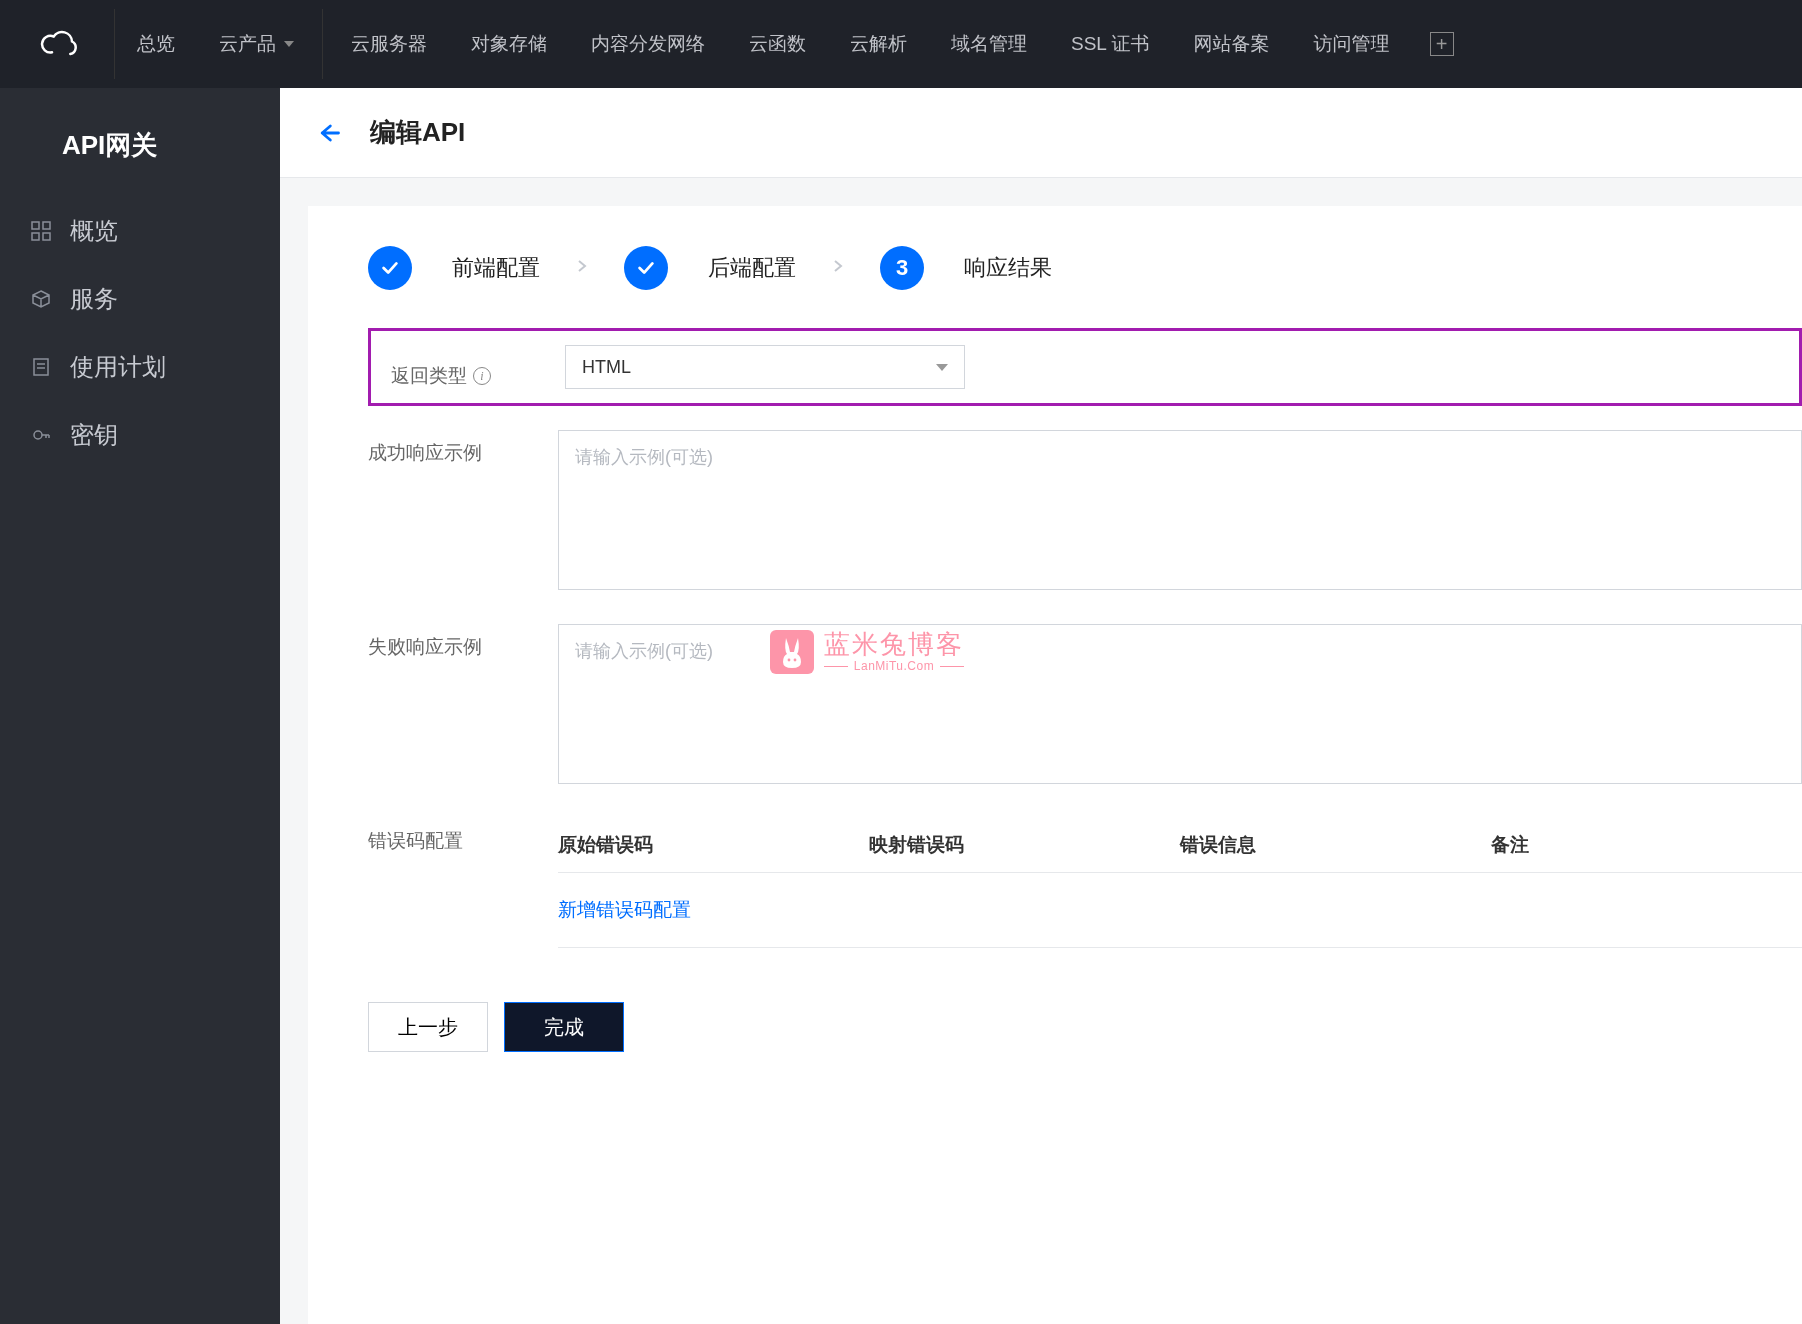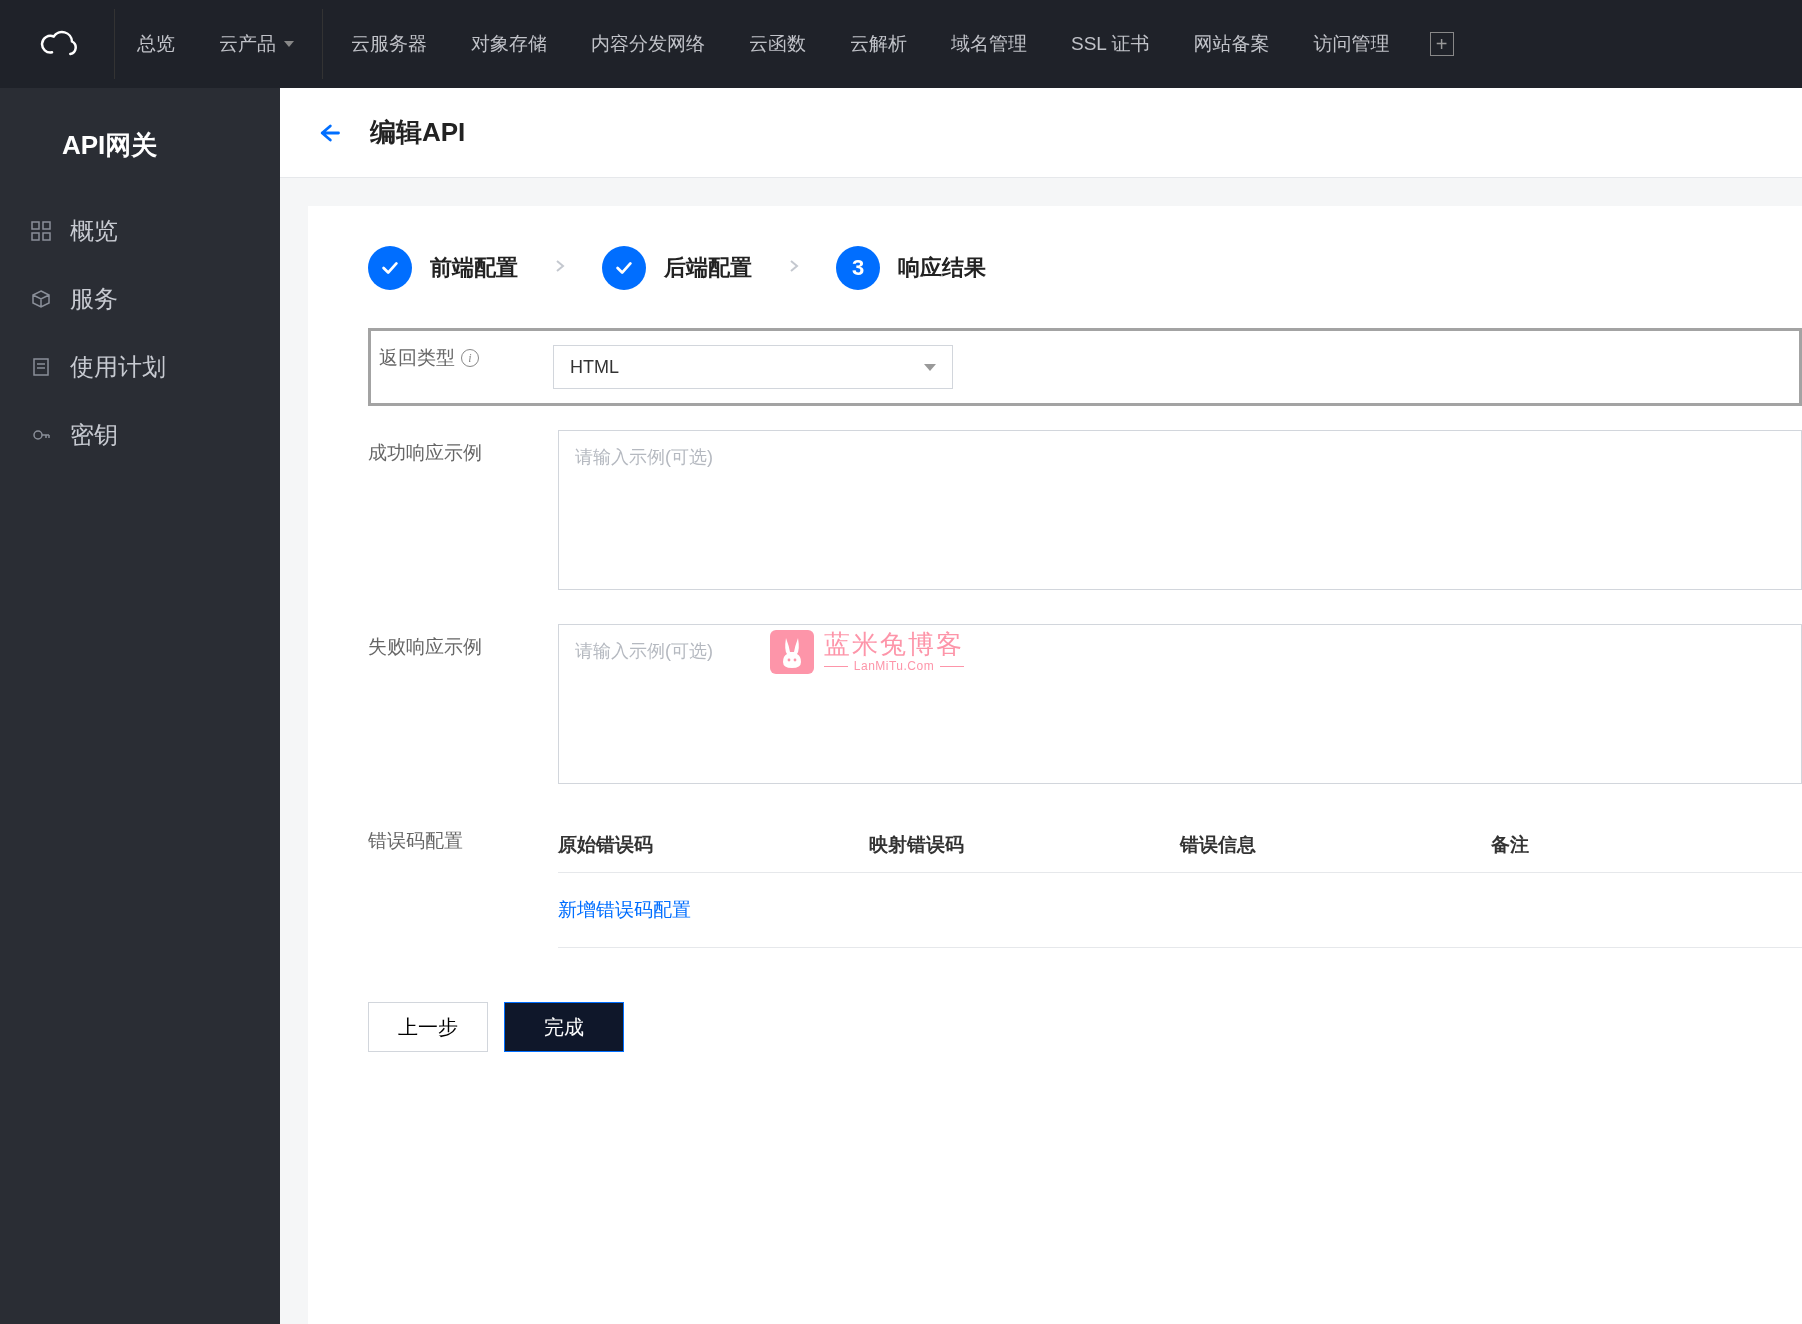--- a/index.html
+++ b/index.html
@@ -140,21 +140,21 @@
   }
   .step-badge {
     width: 44px; height: 44px;
     border-radius: 50%;
     background: #006eff;
     color: #fff;
     display: flex; align-items: center; justify-content: center;
     font-size: 22px;
     font-weight: 600;
   }
-  .step-label { font-size: 22px; font-weight: 700; color: #222; }
+  .step-label { font-size: 22px; font-weight: 400; color: #222; margin-left: 22px; }
   .step-chevron { color: #c4c8cf; }
 
   
   .form-row {
     display: flex;
     align-items: flex-start;
     margin-bottom: 30px;
   }
   .form-label {
     width: 190px;
@@ -173,24 +173,24 @@
     display: inline-flex;
     align-items: center; justify-content: center;
     font-size: 12px;
     color: #888;
     font-style: italic;
     font-family: Georgia, serif;
   }
   .form-control { flex: 1; min-width: 0; }
 
   .highlight-box {
-    border: 3px solid #a3a3a3;
-    padding: 14px 10px 14px 0;
-    display: flex;
-    align-items: flex-start;
+    border: 3px solid #a21caf;
+    padding: 14px 10px 14px 12px;
+    display: flex;
+    align-items: flex-end;
     margin-bottom: 24px;
   }
   .highlight-box .form-label { padding-top: 0; padding-left: 8px; width: 182px; }
 
   .select {
     width: 400px;
     height: 44px;
     border: 1px solid #d2d6dc;
     background: #fff;
     display: flex;

